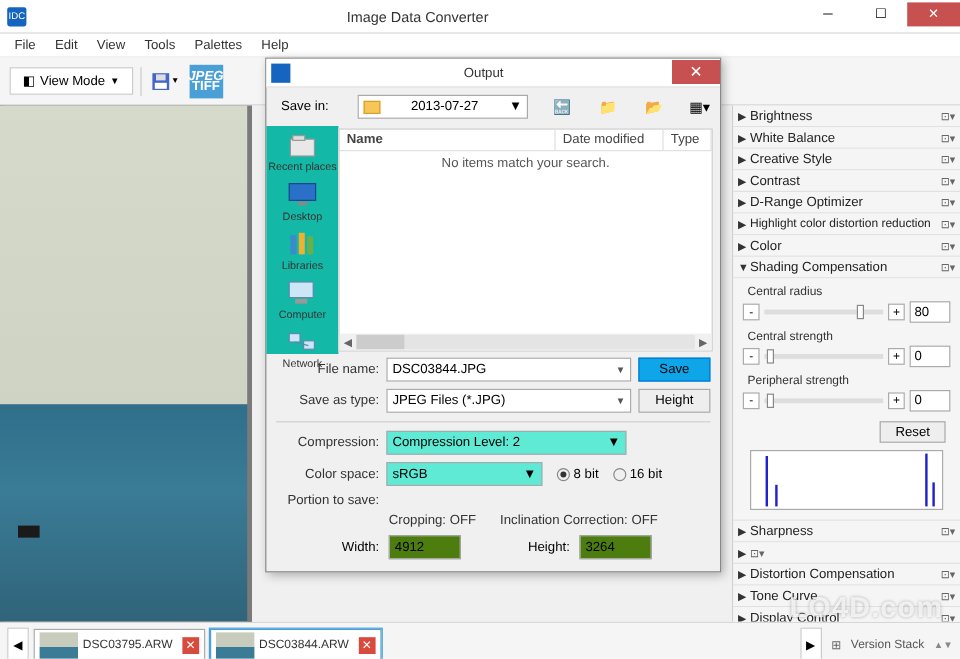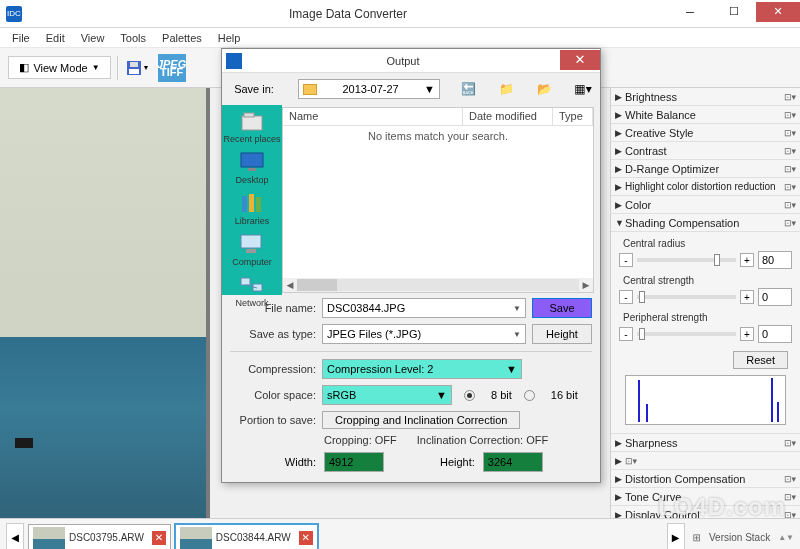--- a/index.html
+++ b/index.html
@@ -76,32 +76,32 @@
 .dialog .filelist .empty { text-align: center; color: #555; padding: 4px; font-size: 11px; }
 .dialog .filelist .hscroll { position: absolute; bottom: 0; left: 0; right: 0; height: 14px; background: #f0f0f0; display: flex; align-items: center; }
 .dialog .filelist .hscroll .track { flex:1; height:12px; background:#e4e4e4; margin:0 14px; position:relative; }
 .dialog .filelist .hscroll .track .th { position:absolute; left:0; width:40px; height:12px; background:#ccc; }
 .dialog .filelist .hscroll .arr { position:absolute; width:14px; height:14px; display:flex; align-items:center; justify-content:center; font-size:9px; color:#666; }
 
 .dialog .formrow { display: flex; align-items: center; padding: 3px 8px; gap: 6px; }
 .dialog .formrow .lbl { width: 86px; text-align: right; color: #333; font-size: 11px; }
 .dialog .formrow .input { flex: 1; height: 20px; border: 1px solid #aaa; background: #fff; padding: 0 4px; display: flex; align-items: center; justify-content: space-between; }
 .dialog .formrow .input .dd { font-size: 8px; color: #555; }
-.dialog .formrow .sbtn { width: 60px; height: 20px; border: 1px solid #0078d7; background: #8b5cf6; display: flex; align-items: center; justify-content: center; }
+.dialog .formrow .sbtn { width: 60px; height: 20px; border: 1px solid #0078d7; background: #0ea5e9; display: flex; align-items: center; justify-content: center; }
 .dialog .formrow .sbtn.cancel { border-color: #aaa; background: #eee; }
 .dialog .sep { height: 1px; background: #d0d0d0; margin: 4px 8px; }
 .dialog .formrow .shortinput { width: 130px; height: 20px; border: 1px solid #aaa; background: #5eead4; padding: 0 4px; display: flex; align-items: center; justify-content: space-between; }
-.dialog .formrow .radio { display: flex; align-items: center; gap: 16px; margin-left: 6px; }
+.dialog .formrow .radio { display: flex; align-items: center; gap: 3px; margin-left: 6px; }
 .dialog .formrow .radio .r { width: 11px; height: 11px; border: 1px solid #888; border-radius: 50%; display:flex; align-items:center; justify-content:center; }
 .dialog .formrow .radio .r.sel::after { content:''; width:5px; height:5px; background:#333; border-radius:50%; }
 .dialog .cropbtn { padding: 2px 12px; border: 1px solid #aaa; background: #eee; }
 .dialog .cropinfo { display: flex; gap: 20px; padding: 2px 0 2px 102px; font-size: 11px; color: #333; }
 .dialog .whrow { display: flex; align-items: center; padding: 4px 8px 10px 8px; gap: 8px; }
 .dialog .whrow .lbl2 { text-align: right; width: 86px; }
-.dialog .whrow .nbox { width: 60px; height: 20px; border: 1px solid #aaa; background: #15803d; padding: 0 4px; display:flex; align-items:center; }
+.dialog .whrow .nbox { width: 60px; height: 20px; border: 1px solid #aaa; background: #4d7c0f; padding: 0 4px; display:flex; align-items:center; }
 
 
 .thumbstrip { height: 38px; background: #f5f5f5; border-top: 1px solid #d0d0d0; display: flex; align-items: center; padding: 0 6px; gap: 4px; }
 .thumbstrip .navbtn { width: 18px; height: 30px; border: 1px solid #ccc; background: #fff; display:flex; align-items:center; justify-content:center; font-size:10px; }
 .thumbstrip .thumb { height: 28px; border: 1px solid #aaa; background: #fff; display: flex; align-items: center; padding: 0 4px; gap: 4px; position: relative; }
 .thumbstrip .thumb.active { border: 1px solid #4aa0d8; box-shadow: 0 0 0 1px #4aa0d8; }
 .thumbstrip .thumb .timg { width: 32px; height: 22px; background: linear-gradient(#c8ccbc 55%, #3a7b96 55%); }
 .thumbstrip .thumb .tname { font-size: 10px; color: #333; }
 .thumbstrip .thumb .tclose { width: 14px; height: 14px; background: #d84b3c; color: #fff; display:flex; align-items:center; justify-content:center; font-size:10px; margin-left: 4px; }
 .thumbstrip .rightctrls { margin-left: auto; display: flex; align-items: center; gap: 4px; }
@@ -352,21 +352,21 @@
               <rect x="2" y="4" width="9" height="7" fill="#cde6f5" stroke="#5a8ab0"></rect>
               <rect x="14" y="10" width="9" height="7" fill="#cde6f5" stroke="#5a8ab0"></rect>
               <line x1="7" y1="11" x2="18" y2="14" stroke="#5a8ab0"></line>
             </svg>
           </div>
         <div class="plabel">Network</div>
       </div>
     </div>
     <div class="filelist">
       <div class="cols">
-        <div style="flex:1;">Name</div>
+        <div style="flex:1;font-weight:bold;">Name</div>
         <div style="width:90px;">Date modified</div>
         <div style="width:40px;">Type</div>
       </div>
       <div class="empty">No items match your search.</div>
       <div class="hscroll">
         <div class="arr" style="left:0;">◀</div>
         <div class="track">
             <div class="th"></div>
           </div>
         <div class="arr" style="right:0;">▶</div>
@@ -408,21 +408,20 @@
         <div class="r sel"></div>
         <span>8 bit</span>
       </div>
     <div class="radio">
         <div class="r"></div>
         <span>16 bit</span>
       </div>
   </div>
   <div class="formrow">
     <div class="lbl">Portion to save:</div>
-    <button class="cropbtn">Cropping and Inclination Correction</button>
   </div>
   <div class="cropinfo">
     <span>Cropping: OFF</span>
     <span>Inclination Correction:  OFF</span>
   </div>
   <div class="whrow">
     <div class="lbl2">Width:</div>
     <div class="nbox">
         <span>4912</span>
       </div>

